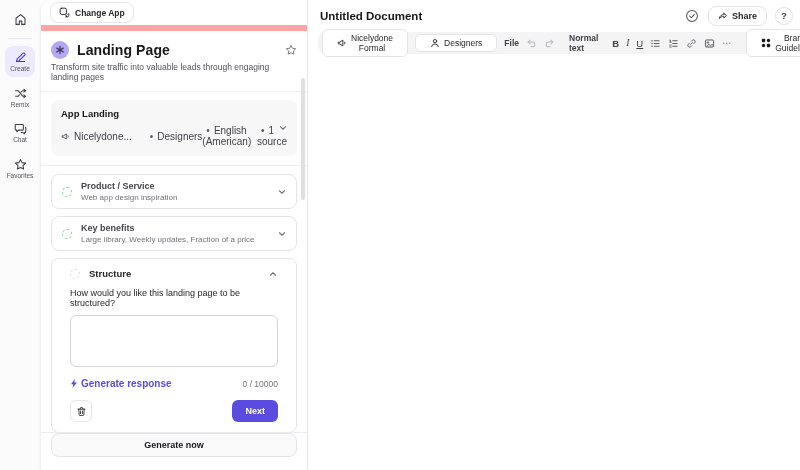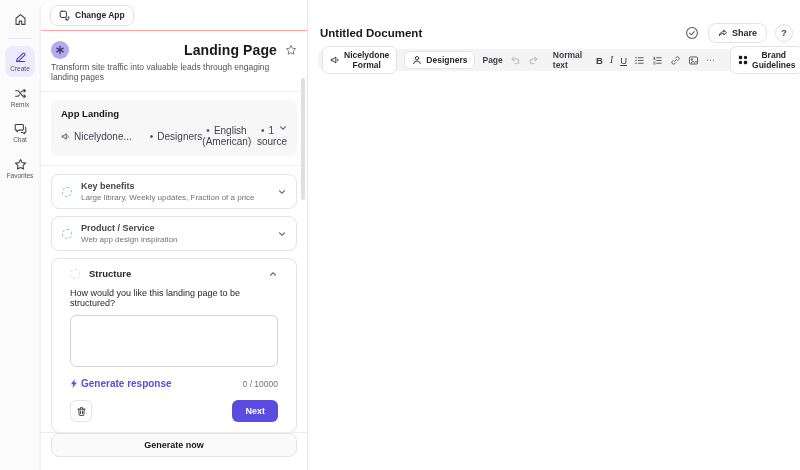--- a/index.html
+++ b/index.html
@@ -13,28 +13,28 @@
   .rail-btn { width:30px; display:flex; flex-direction:column; align-items:center; gap:2px;
               padding:5px 0 4px; border-radius:8px; margin-bottom:5px; color:#3f3f46; cursor:pointer; }
   .rail-btn.active { background:#eceafc; color:#4338ca; }
   .rail-label { font-size:6.5px; color:#52525b; line-height:1; }
   .rail-divider { width:24px; height:1px; background:#e8e8ec; margin:3px 0 7px; }
 
   
   .panel { position:absolute; left:40px; top:0; width:268px; height:470px; background:#fff;
            border-left:1px solid #f0f0f3; border-right:1px solid #e7e7ea;
            border-top-left-radius:10px; box-shadow:0 1px 3px rgba(0,0,0,0.05); }
-  .panel-header { height:31px; display:flex; align-items:center; padding:0 9px; border-bottom:1px solid #fca5a5; }
+  .panel-header { height:31px; display:flex; align-items:center; padding:0 9px; border-bottom:6px solid #fca5a5; }
   .btn-change-app { display:flex; align-items:center; gap:5px; background:#fff; border:1px solid #e4e4e7;
                     border-radius:8px; padding:4px 8px; font-size:8.5px; font-weight:bold; color:#27272a; cursor:pointer; }
   .panel-body { padding:6px 10px 0; position:relative; }
   .title-row { display:flex; align-items:center; gap:8px; margin:4px 0 3px; }
   .app-icon { width:18px; height:18px; border-radius:50%; background:#b5a7f2;
               display:flex; align-items:center; justify-content:center; flex:none; }
-  .panel-title { font-size:14px; font-weight:bold; letter-spacing:.1px; flex:1;text-align:right; }
+  .panel-title { font-size:14px; font-weight:bold; letter-spacing:.1px; flex:1; }
   .star-btn { color:#71717a; cursor:pointer; }
   .desc { font-size:8.5px; color:#52525b; margin:1px 0 9px; }
   .hr { height:1px; background:#f0f0f2; margin:0 -10px; }
 
   .card-settings { background:#f7f7f8; border-radius:8px; padding:8px 10px 9px; margin:8px 0 9px;
                    position:relative; cursor:pointer; }
   .card-settings-title { font-size:9.5px; font-weight:bold; }
   .meta-row { display:flex; align-items:center; margin-top:6px; font-size:10px; color:#3f3f46; }
   .meta-voice { display:flex; align-items:center; gap:4px; margin-right:14px; }
   .meta-item::before { content:"•"; margin:0 4px; color:#52525b; }
@@ -73,34 +73,34 @@
                   border-top:1px solid #ececf0; display:flex; align-items:flex-start; padding:0 10px;
                   border-bottom-left-radius:10px; }
   .generate-now { flex:1; height:24px; background:#fafafa; border:1px solid #e4e4e7; border-radius:8px;
                   font-size:9px; font-weight:bold; color:#18181b; font-family:inherit; cursor:pointer; }
 
   .scroll-thumb { position:absolute; right:2px; top:78px; width:4px; height:122px;
                   border-radius:2px; background:#dfdfe3; cursor:pointer; }
 
   
   .doc { position:absolute; left:308px; top:0; width:492px; height:470px; background:#fff; }
-  .doc-header { display:flex; align-items:center; padding:23px 7px 5px 12px; }
+  .doc-header { display:flex; align-items:center; padding:6px 7px 5px 12px; }
   .doc-title { font-size:11.5px; font-weight:bold; flex:1; }
   .saved-icon { color:#52525b; margin-right:9px; }
   .share-btn { display:flex; align-items:center; gap:4px; background:#fff; border:1px solid #e4e4e7;
                border-radius:8px; padding:4px 9px; font-size:9px; font-weight:bold; color:#27272a;
                margin-right:8px; cursor:pointer; }
   .help-btn { width:18px; height:18px; border:1px solid #e4e4e7; border-radius:50%; background:#fff;
               display:flex; align-items:center; justify-content:center; font-size:9px; font-weight:bold;
               color:#3f3f46; cursor:pointer; }
 
   .toolbar { margin:1px 5px 0 10px; height:22px; background:#f4f4f5; border-radius:8px;
              display:flex; align-items:center; padding:0 4px; gap:7px; }
   .tb-btn { display:flex; align-items:center; gap:4px; background:#fff; border:1px solid #e4e4e7;
-            border-radius:6px; padding:3px 7px; font-size:8.5px; font-weight:bold; color:#27272a; cursor:pointer; }
+            border-radius:6px; padding:3px 14px; font-size:8.5px; font-weight:normal; color:#27272a; cursor:pointer; }
   .tb-text { font-size:8.5px; font-weight:bold; color:#3f3f46; cursor:pointer; }
   .tb-ic { color:#52525b; cursor:pointer; display:flex; align-items:center; }
   .tb-ic.disabled { color:#b9b9c0; }
   .tb-sep { width:1px; height:12px; background:#e0e0e4; }
   .fmt { font-size:9.5px; color:#3f3f46; cursor:pointer; width:10px; text-align:center; }
   .fmt.b { font-weight:bold; }
   .fmt.i { font-style:italic; font-family:"Liberation Serif",serif; }
   .fmt.u { text-decoration:underline; }
   .more-glyph { font-size:9px; color:#52525b; letter-spacing:1px; cursor:pointer; }
   .tb-spacer { flex:1; }
@@ -215,35 +215,35 @@
       </span>
     </div>
 
     <div class="hr"></div>
 
     <div style="height:8px"></div>
 
     <div class="step-card">
       <span class="dash-circle"></span>
       <div>
-        <div class="step-title">Key benefits</div>
-        <div class="step-sub">Large library, Weekly updates, Fraction of a price</div>
+        <div class="step-title">Product / Service</div>
+        <div class="step-sub">Web app design inspiration</div>
       </div>
       <span class="chev">
         <svg width="10" height="10" viewBox="0 0 12 12" fill="none" stroke="currentColor" stroke-width="1.3" stroke-linecap="round" stroke-linejoin="round">
             <path d="M3 4.5 6 7.5l3-3"></path>
           </svg>
       </span>
     </div>
 
     <div class="step-card">
       <span class="dash-circle"></span>
       <div>
-        <div class="step-title">Product / Service</div>
-        <div class="step-sub">Web app design inspiration</div>
+        <div class="step-title">Key benefits</div>
+        <div class="step-sub">Large library, Weekly updates, Fraction of a price</div>
       </div>
       <span class="chev">
         <svg width="10" height="10" viewBox="0 0 12 12" fill="none" stroke="currentColor" stroke-width="1.3" stroke-linecap="round" stroke-linejoin="round">
             <path d="M3 4.5 6 7.5l3-3"></path>
           </svg>
       </span>
     </div>
 
     <div class="structure-card">
       <div class="structure-head">
@@ -338,21 +338,21 @@
     </button>
     <button class="tb-btn">
       <span>
         <svg width="10" height="10" viewBox="0 0 12 12" fill="none" stroke="#27272a" stroke-width="1.1" stroke-linecap="round" stroke-linejoin="round">
             <circle cx="6" cy="3.8" r="2"></circle>
             <path d="M1.8 10.5a4.3 4.3 0 0 1 8.4 0"></path>
           </svg>
       </span>
       <span>Designers</span>
     </button>
-    <span class="tb-text">Page</span>
+    <span class="tb-text">File</span>
     <span class="tb-ic disabled">
       <svg width="11" height="11" viewBox="0 0 14 14" fill="none" stroke="currentColor" stroke-width="1.3" stroke-linecap="round" stroke-linejoin="round">
           <path d="M5.2 2.8 2.8 5.2l2.4 2.4"></path>
           <path d="M2.8 5.2h5.4a3 3 0 0 1 0 6H6.4"></path>
         </svg>
     </span>
     <span class="tb-ic disabled">
       <svg width="11" height="11" viewBox="0 0 14 14" fill="none" stroke="currentColor" stroke-width="1.3" stroke-linecap="round" stroke-linejoin="round">
           <path d="M8.8 2.8l2.4 2.4-2.4 2.4"></path>
           <path d="M11.2 5.2H5.8a3 3 0 0 0 0 6h1.8"></path>

